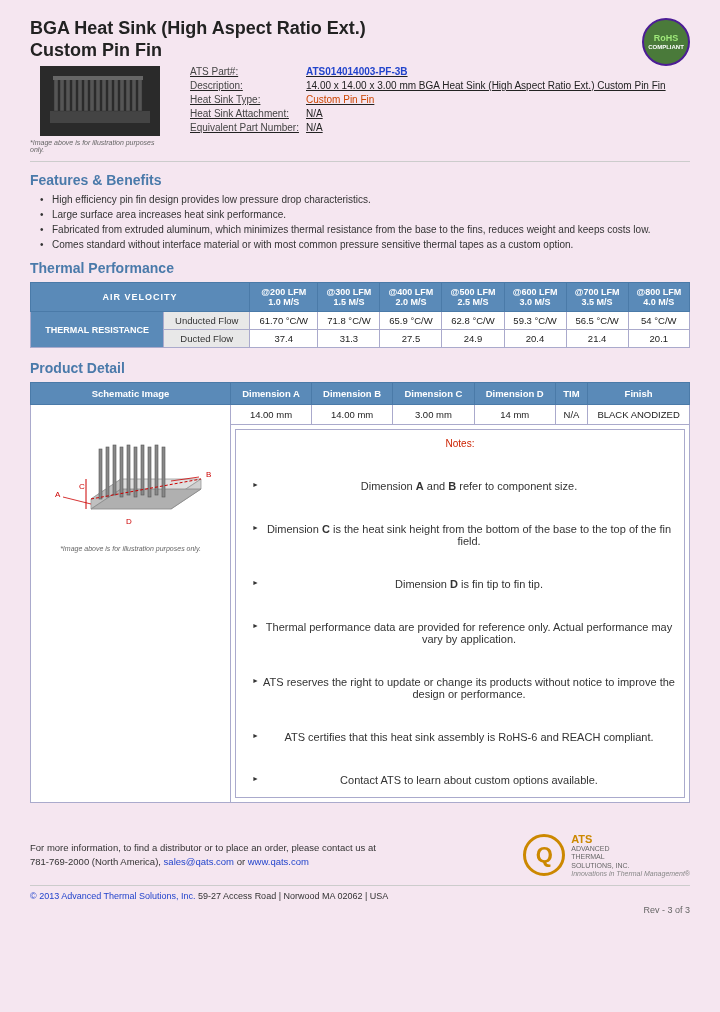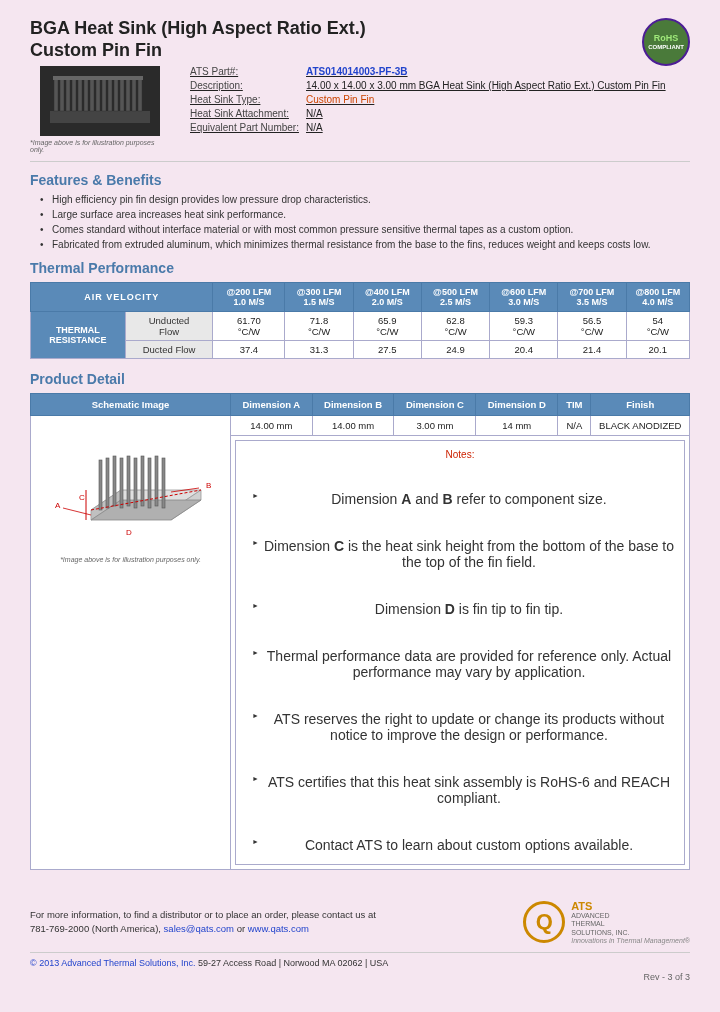--- a/index.html
+++ b/index.html
@@ -54,21 +54,21 @@
     .features-list li { margin-bottom: 4px; font-size: 10px; color: #333; padding-left: 12px; position: relative; }
     .features-list li::before { content: "•"; position: absolute; left: 0; color: #333; }
 
     
     .thermal-table { width: 100%; border-collapse: collapse; margin-bottom: 12px; font-size: 9.5px; }
     .thermal-table th {
       background: #5a8ab8; color: white; text-align: center;
       padding: 4px 3px; border: 1px solid #4a7aa8; font-size: 9px; font-weight: bold;
     }
     .thermal-table td {
-      border: 1px solid #aac; text-align: center; padding: 3px 16px;
+      border: 1px solid #aac; text-align: center; padding: 3px 4px;
       background: white;
     }
     .thermal-table .row-header {
       background: #5a8ab8; color: white; font-weight: bold; text-align: center;
       font-size: 9px; padding: 4px;
     }
     .thermal-table .sub-header { background: #e8e8e8; color: #333; font-weight: normal; }
     .air-velocity-header { font-size: 10px; letter-spacing: 1px; }
 
     
@@ -79,21 +79,21 @@
     }
     .product-detail-table td {
       border: 1px solid #aac; text-align: center; padding: 4px;
       background: white; vertical-align: top;
     }
     .schematic-cell { width: 200px; text-align: center; padding: 6px; }
 
     .notes-section { background: white; border: 1px solid #aac; padding: 8px; }
     .notes-title { font-weight: normal; color: #cc2200; font-size: 10px; margin-bottom: 4px; }
     .notes-list { list-style: none; padding-left: 8px; }
-    .notes-list li { margin-bottom: 3px; font-size: 14px; color: #333; padding-left: 10px; position: relative; margin-top: 31px; }
+    .notes-list li { margin-bottom: 3px; font-size: 11px; color: #333; padding-left: 10px; position: relative; margin-top: 31px; }
     .notes-list li::before { content: "►"; position: absolute; left: 0; color: #333; font-size: 7px; top: 1px; }
     .notes-list li b { color: #333; }
 
     
     .footer-section {
       margin-top: 20px; padding-top: 10px;
       border-top: none;
     }
     .footer-content { display: flex; justify-content: space-between; align-items: center; margin-bottom: 8px; }
     .footer-text { font-size: 9.5px; color: #333; line-height: 1.5; }
@@ -207,22 +207,22 @@
     </div>
   </div>
 
   <hr class="horizontal-divider">
 
   <div>
     <div class="section-title">Features &amp; Benefits</div>
     <ul class="features-list" id="features-list">
     <li>High efficiency pin fin design provides low pressure drop characteristics.</li>
         <li>Large surface area increases heat sink performance.</li>
+        <li>Fabricated from extruded aluminum, which minimizes thermal resistance from the base to the fins, reduces weight and keeps costs low.</li>
         <li>Comes standard without interface material or with most common pressure sensitive thermal tapes as a custom option.</li>
-        <li>Fabricated from extruded aluminum, which minimizes thermal resistance from the base to the fins, reduces weight and keeps costs low.</li>
       </ul>
   </div>
 
   <div>
     <div class="section-title">Thermal Performance</div>
     <table class="thermal-table" id="thermal-table">
         <thead>
           <tr>
             <th colspan="2" class="row-header air-velocity-header">AIR VELOCITY</th>
             <th>@200 LFM<br>1.0 M/S</th>

